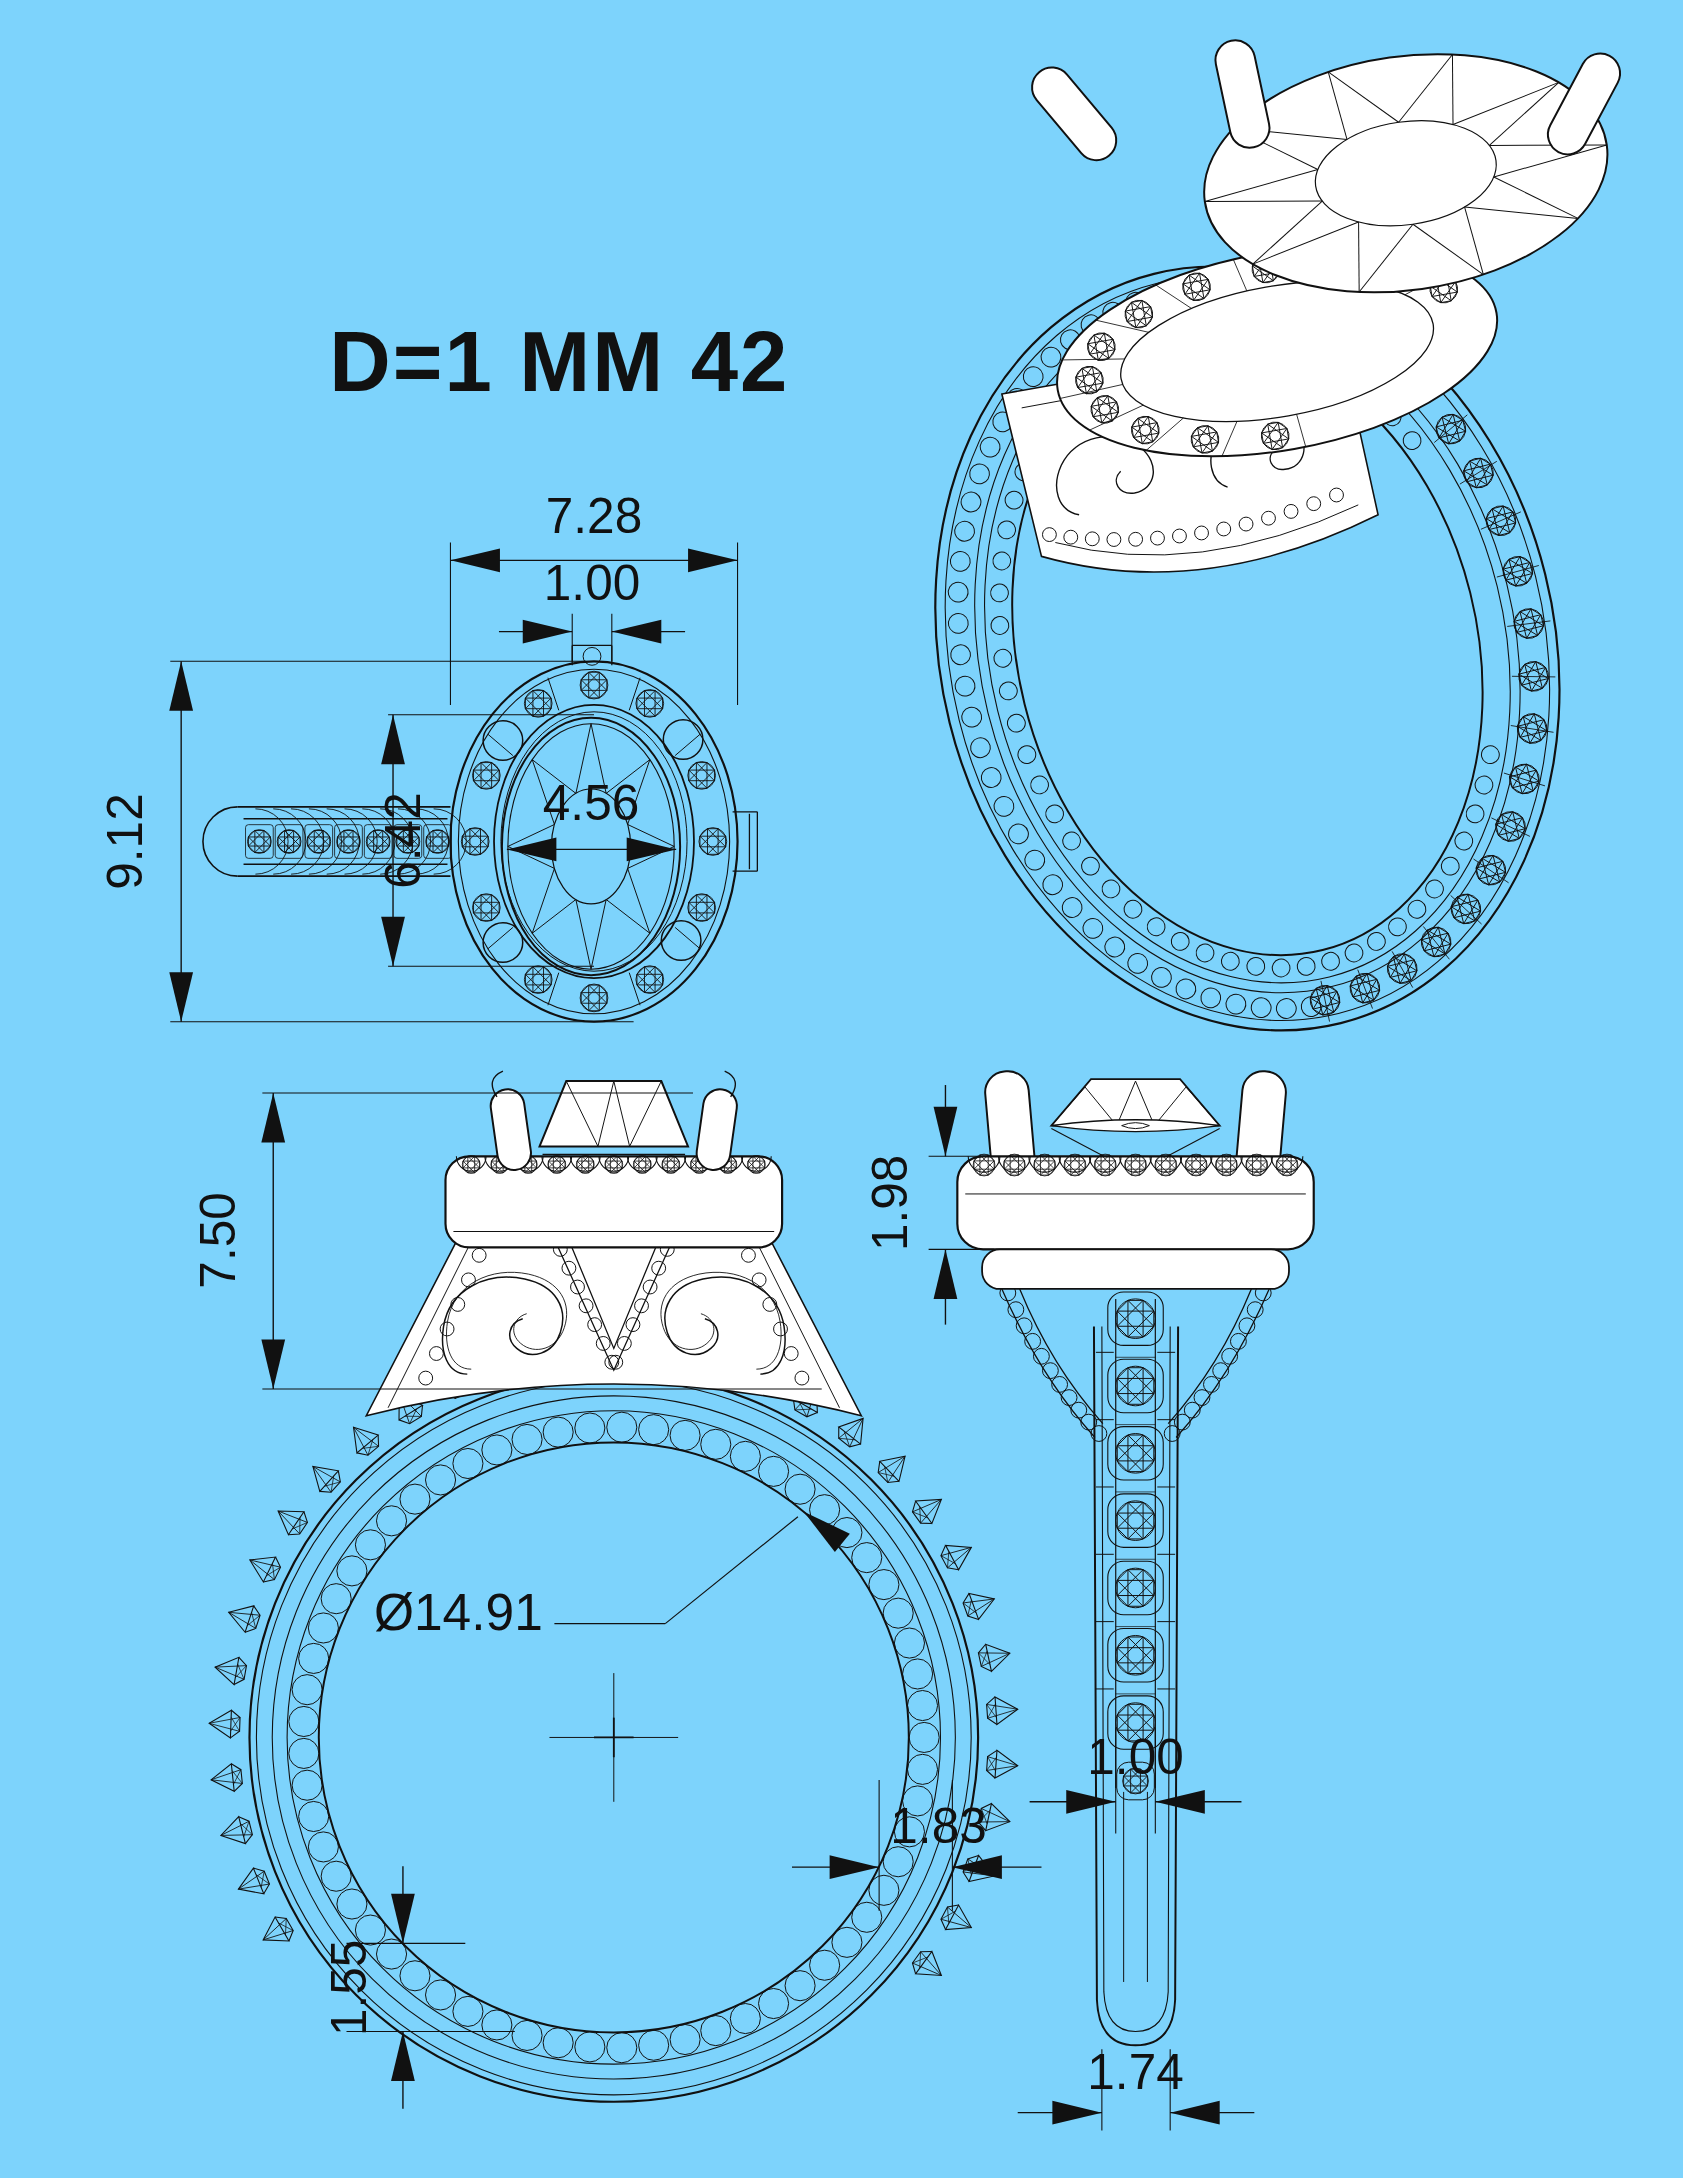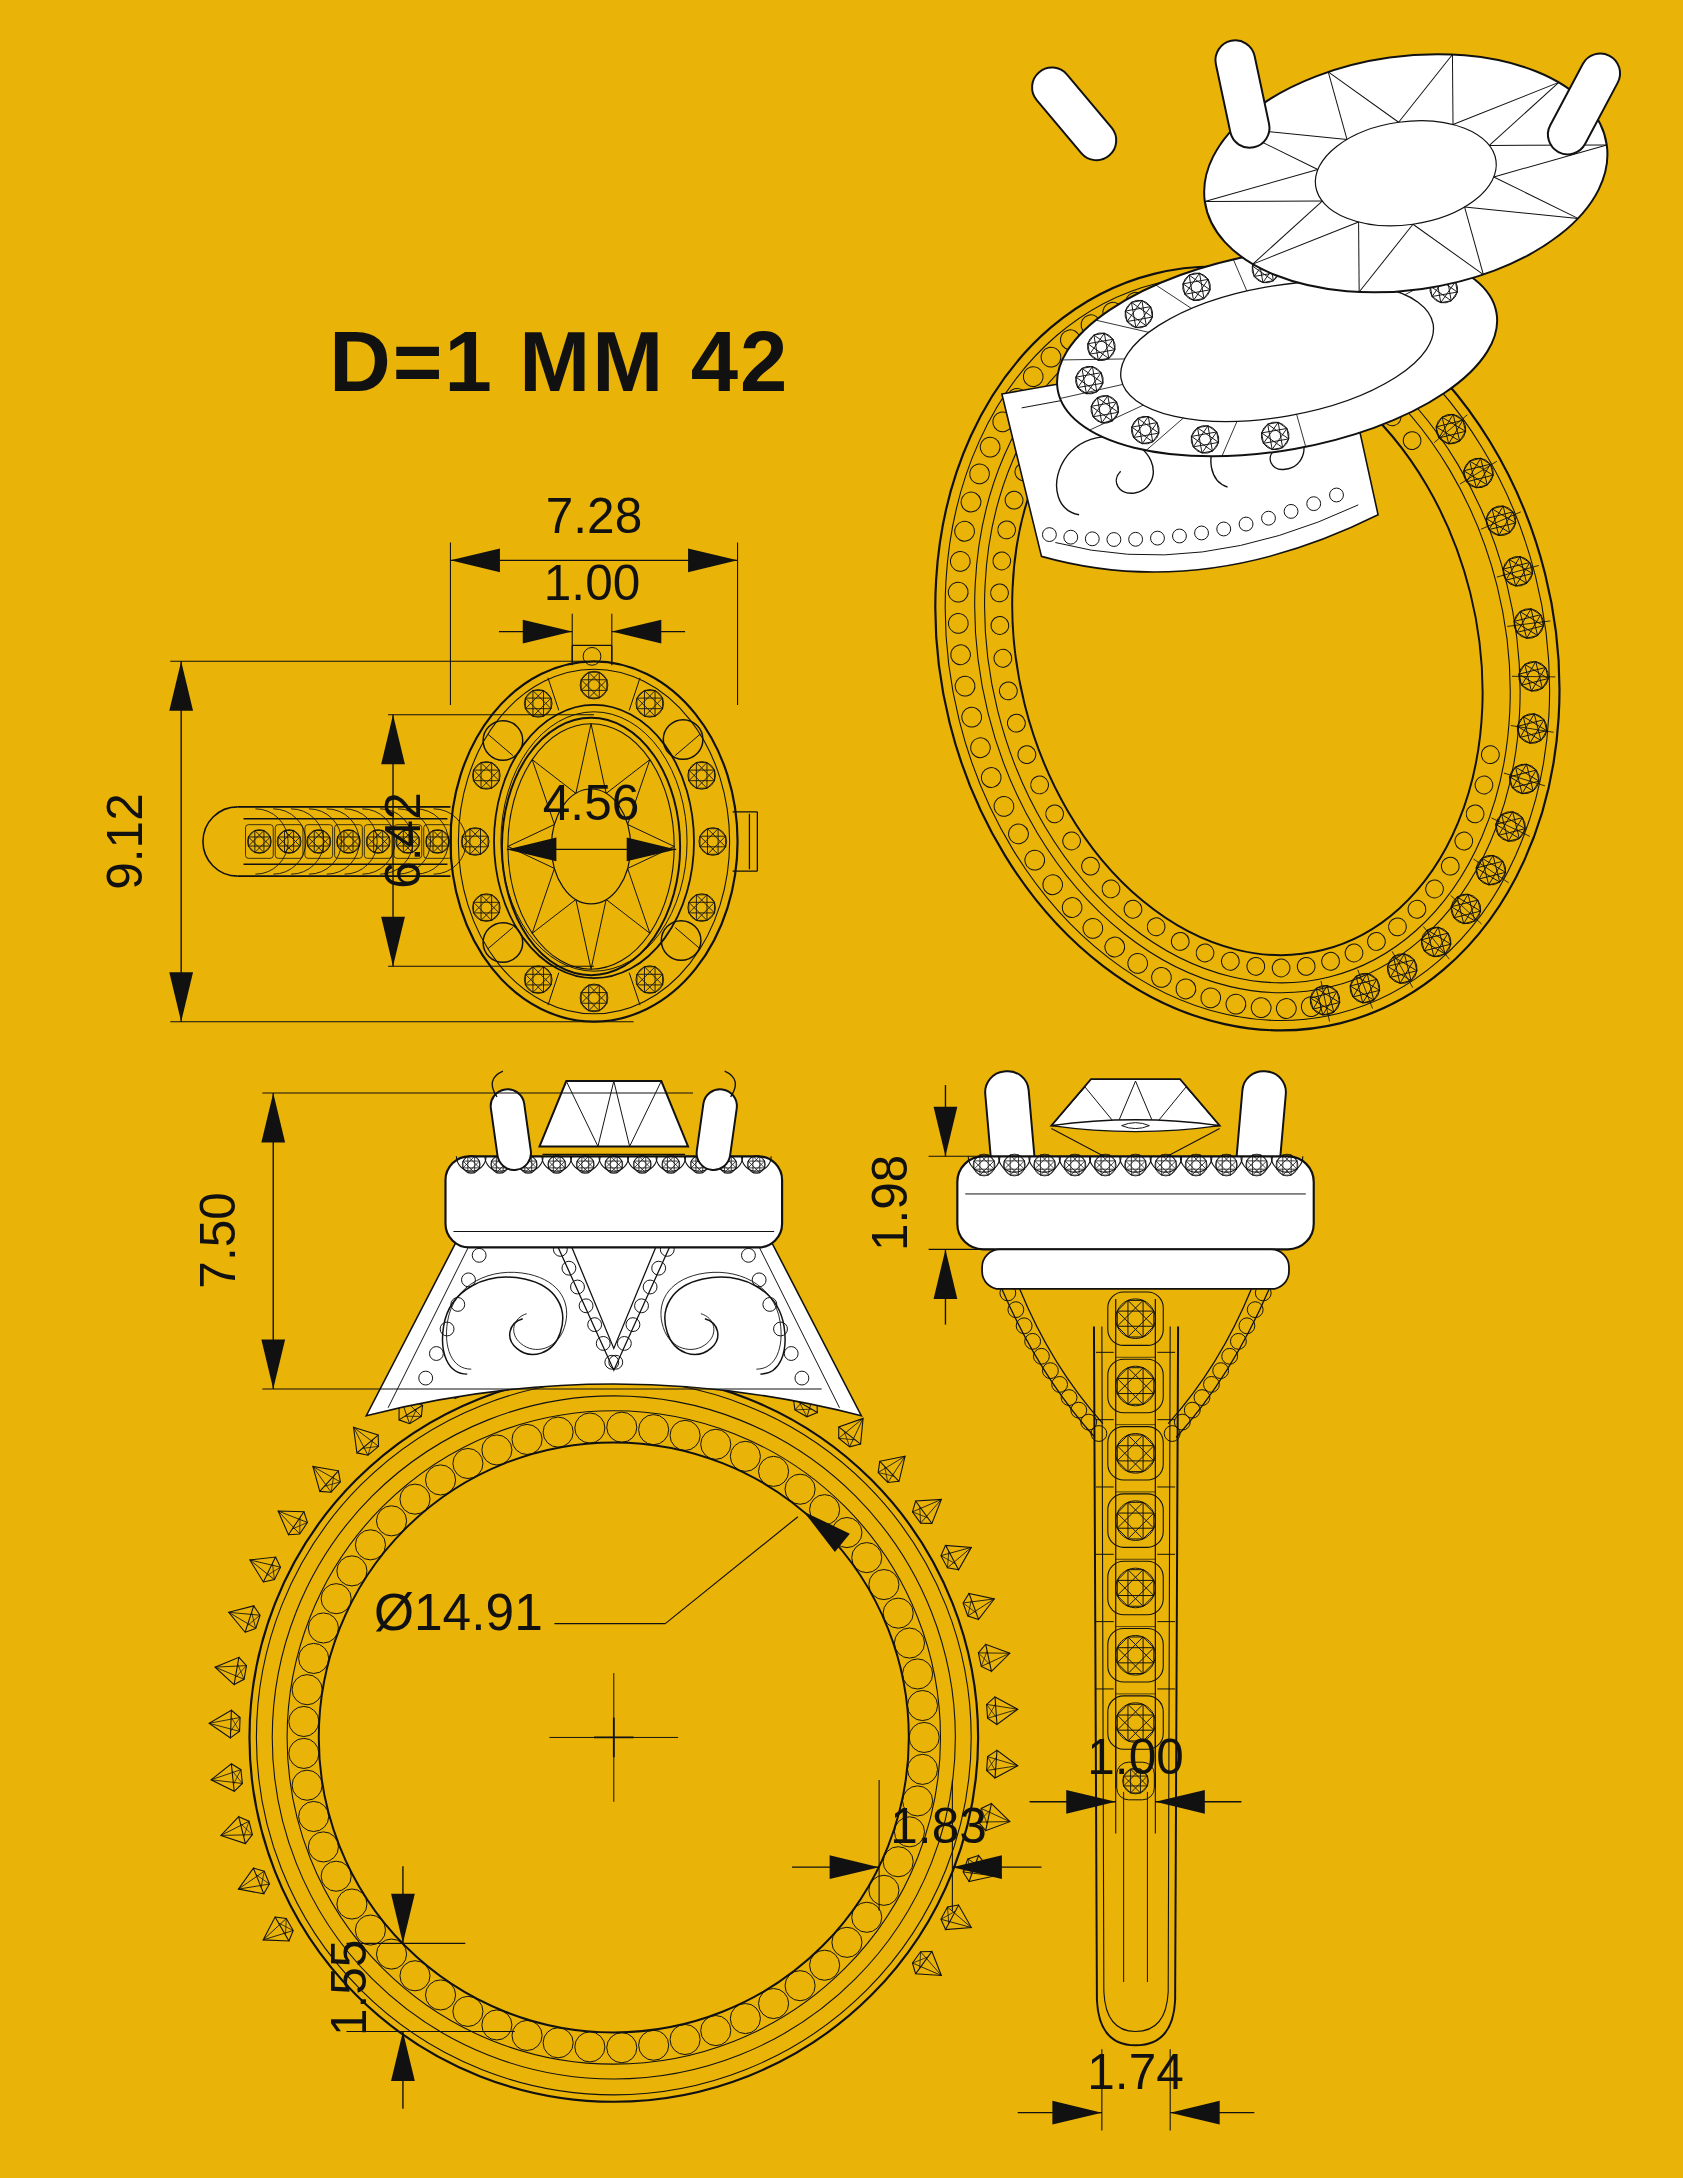--- a/index.html
+++ b/index.html
@@ -1,16 +1,16 @@
 <!DOCTYPE html>
 <html><head>
 <meta charset="utf-8">
 <style>
   html,body{margin:0;padding:0;background:#fff;}
-  .sheet{position:relative;width:1683px;height:2178px;background:#eab308;overflow:hidden;}
+  .sheet{position:relative;width:1683px;height:2178px;background:#7dd3fc;overflow:hidden;}
   svg{display:block;}
   text{font-family:"Liberation Sans", sans-serif; fill:#111;}
   .dimtxt{font-size:50px;}
   .dimtxt-big{font-size:52px;}
   .title{font-size:86px;font-weight:bold;letter-spacing:2px;}
 </style>
 </head>
 <body>
 
 <div class="sheet">

